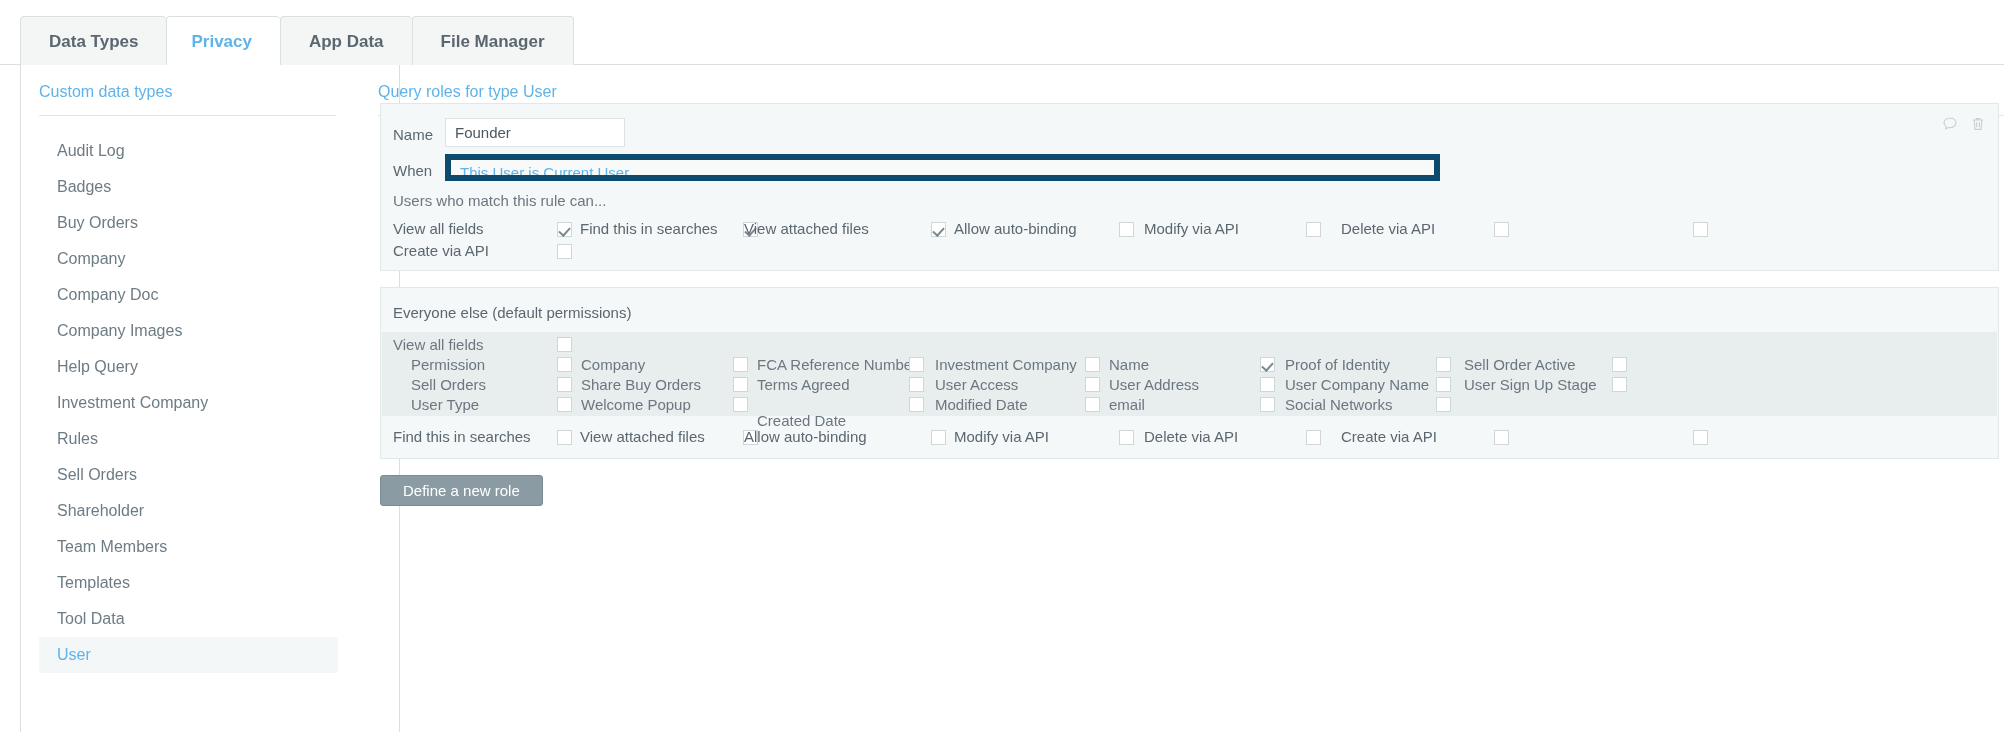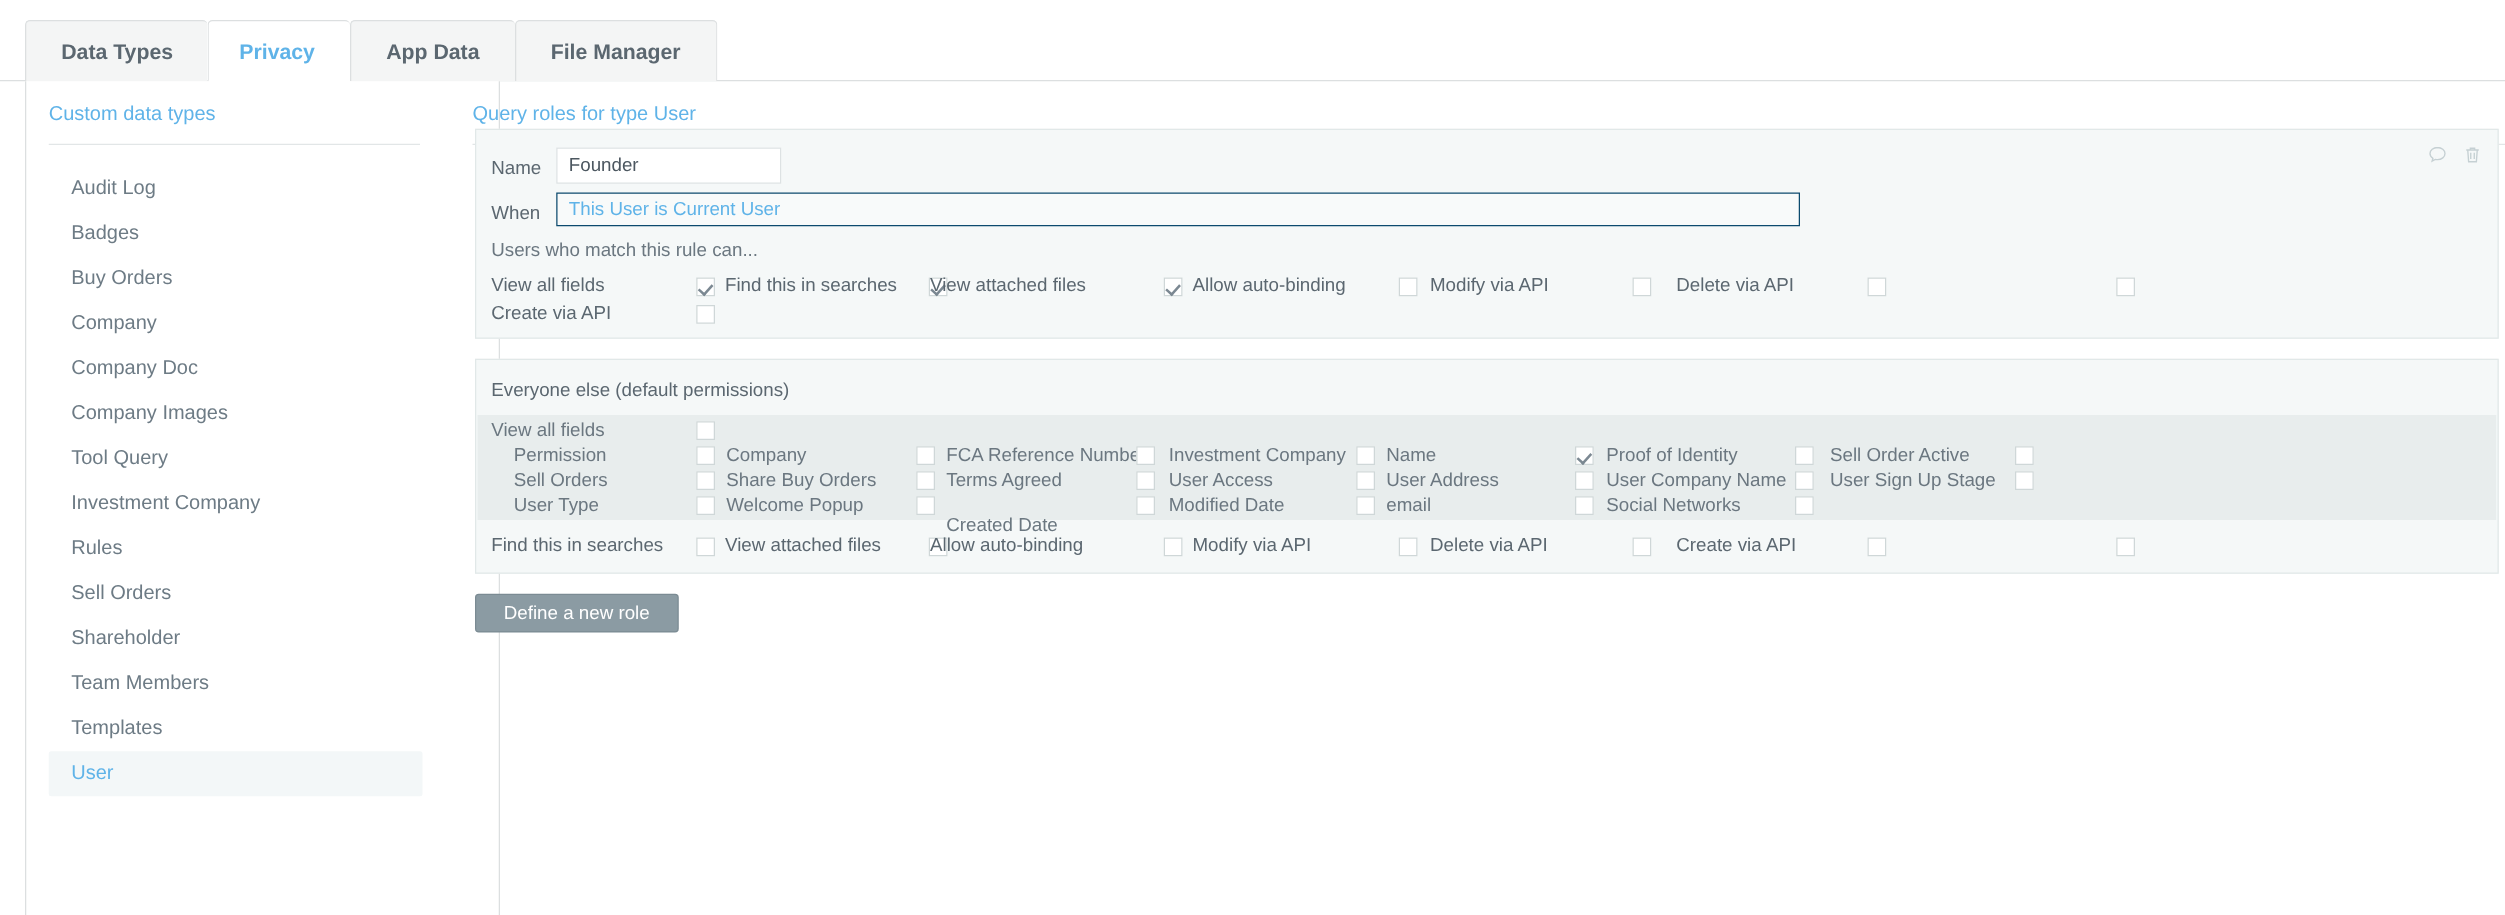--- a/index.html
+++ b/index.html
@@ -109,21 +109,21 @@
     border: 1px solid #dde2e3;
     background: #ffffff;
     font-family: "Liberation Sans", sans-serif;
     font-size: 15px; color: #4c5760;
     padding: 0 9px;
     outline: none;
   }
   .when-box {
     position: absolute; left: 64px; top: 50px;
     width: 995px; height: 27px;
-    border: 1px solid #0c4a6e;
+    border: 6px solid #0c4a6e;
     background: #f8fafa;
     font-size: 15px; color: #5fb3e8;
     line-height: 25px;
     padding: 0 9px;
     cursor: pointer;
     white-space: nowrap;
     overflow: hidden;
   }
 
   .card-icons {
@@ -190,27 +190,28 @@
 <div class="sidebar">
   <div class="side-head">Custom data types</div>
   <div class="side-divider"></div>
   <div class="side-list" id="side-list">
       <div class="side-item">Audit Log</div>
       <div class="side-item">Badges</div>
       <div class="side-item">Buy Orders</div>
       <div class="side-item">Company</div>
       <div class="side-item">Company Doc</div>
       <div class="side-item">Company Images</div>
-      <div class="side-item">Tool Query</div>
+      <div class="side-item">Help Query</div>
       <div class="side-item">Investment Company</div>
       <div class="side-item">Rules</div>
       <div class="side-item">Sell Orders</div>
       <div class="side-item">Shareholder</div>
       <div class="side-item">Team Members</div>
       <div class="side-item">Templates</div>
+      <div class="side-item">Tool Data</div>
       <div class="side-item selected">User</div>
     </div>
 </div>
 
 <div class="main">
   <div class="main-head">Query roles for type User</div>
   <div class="main-divider"></div>
 
   <div class="card card-rule">
     <div class="row-label name-label">Name</div>

